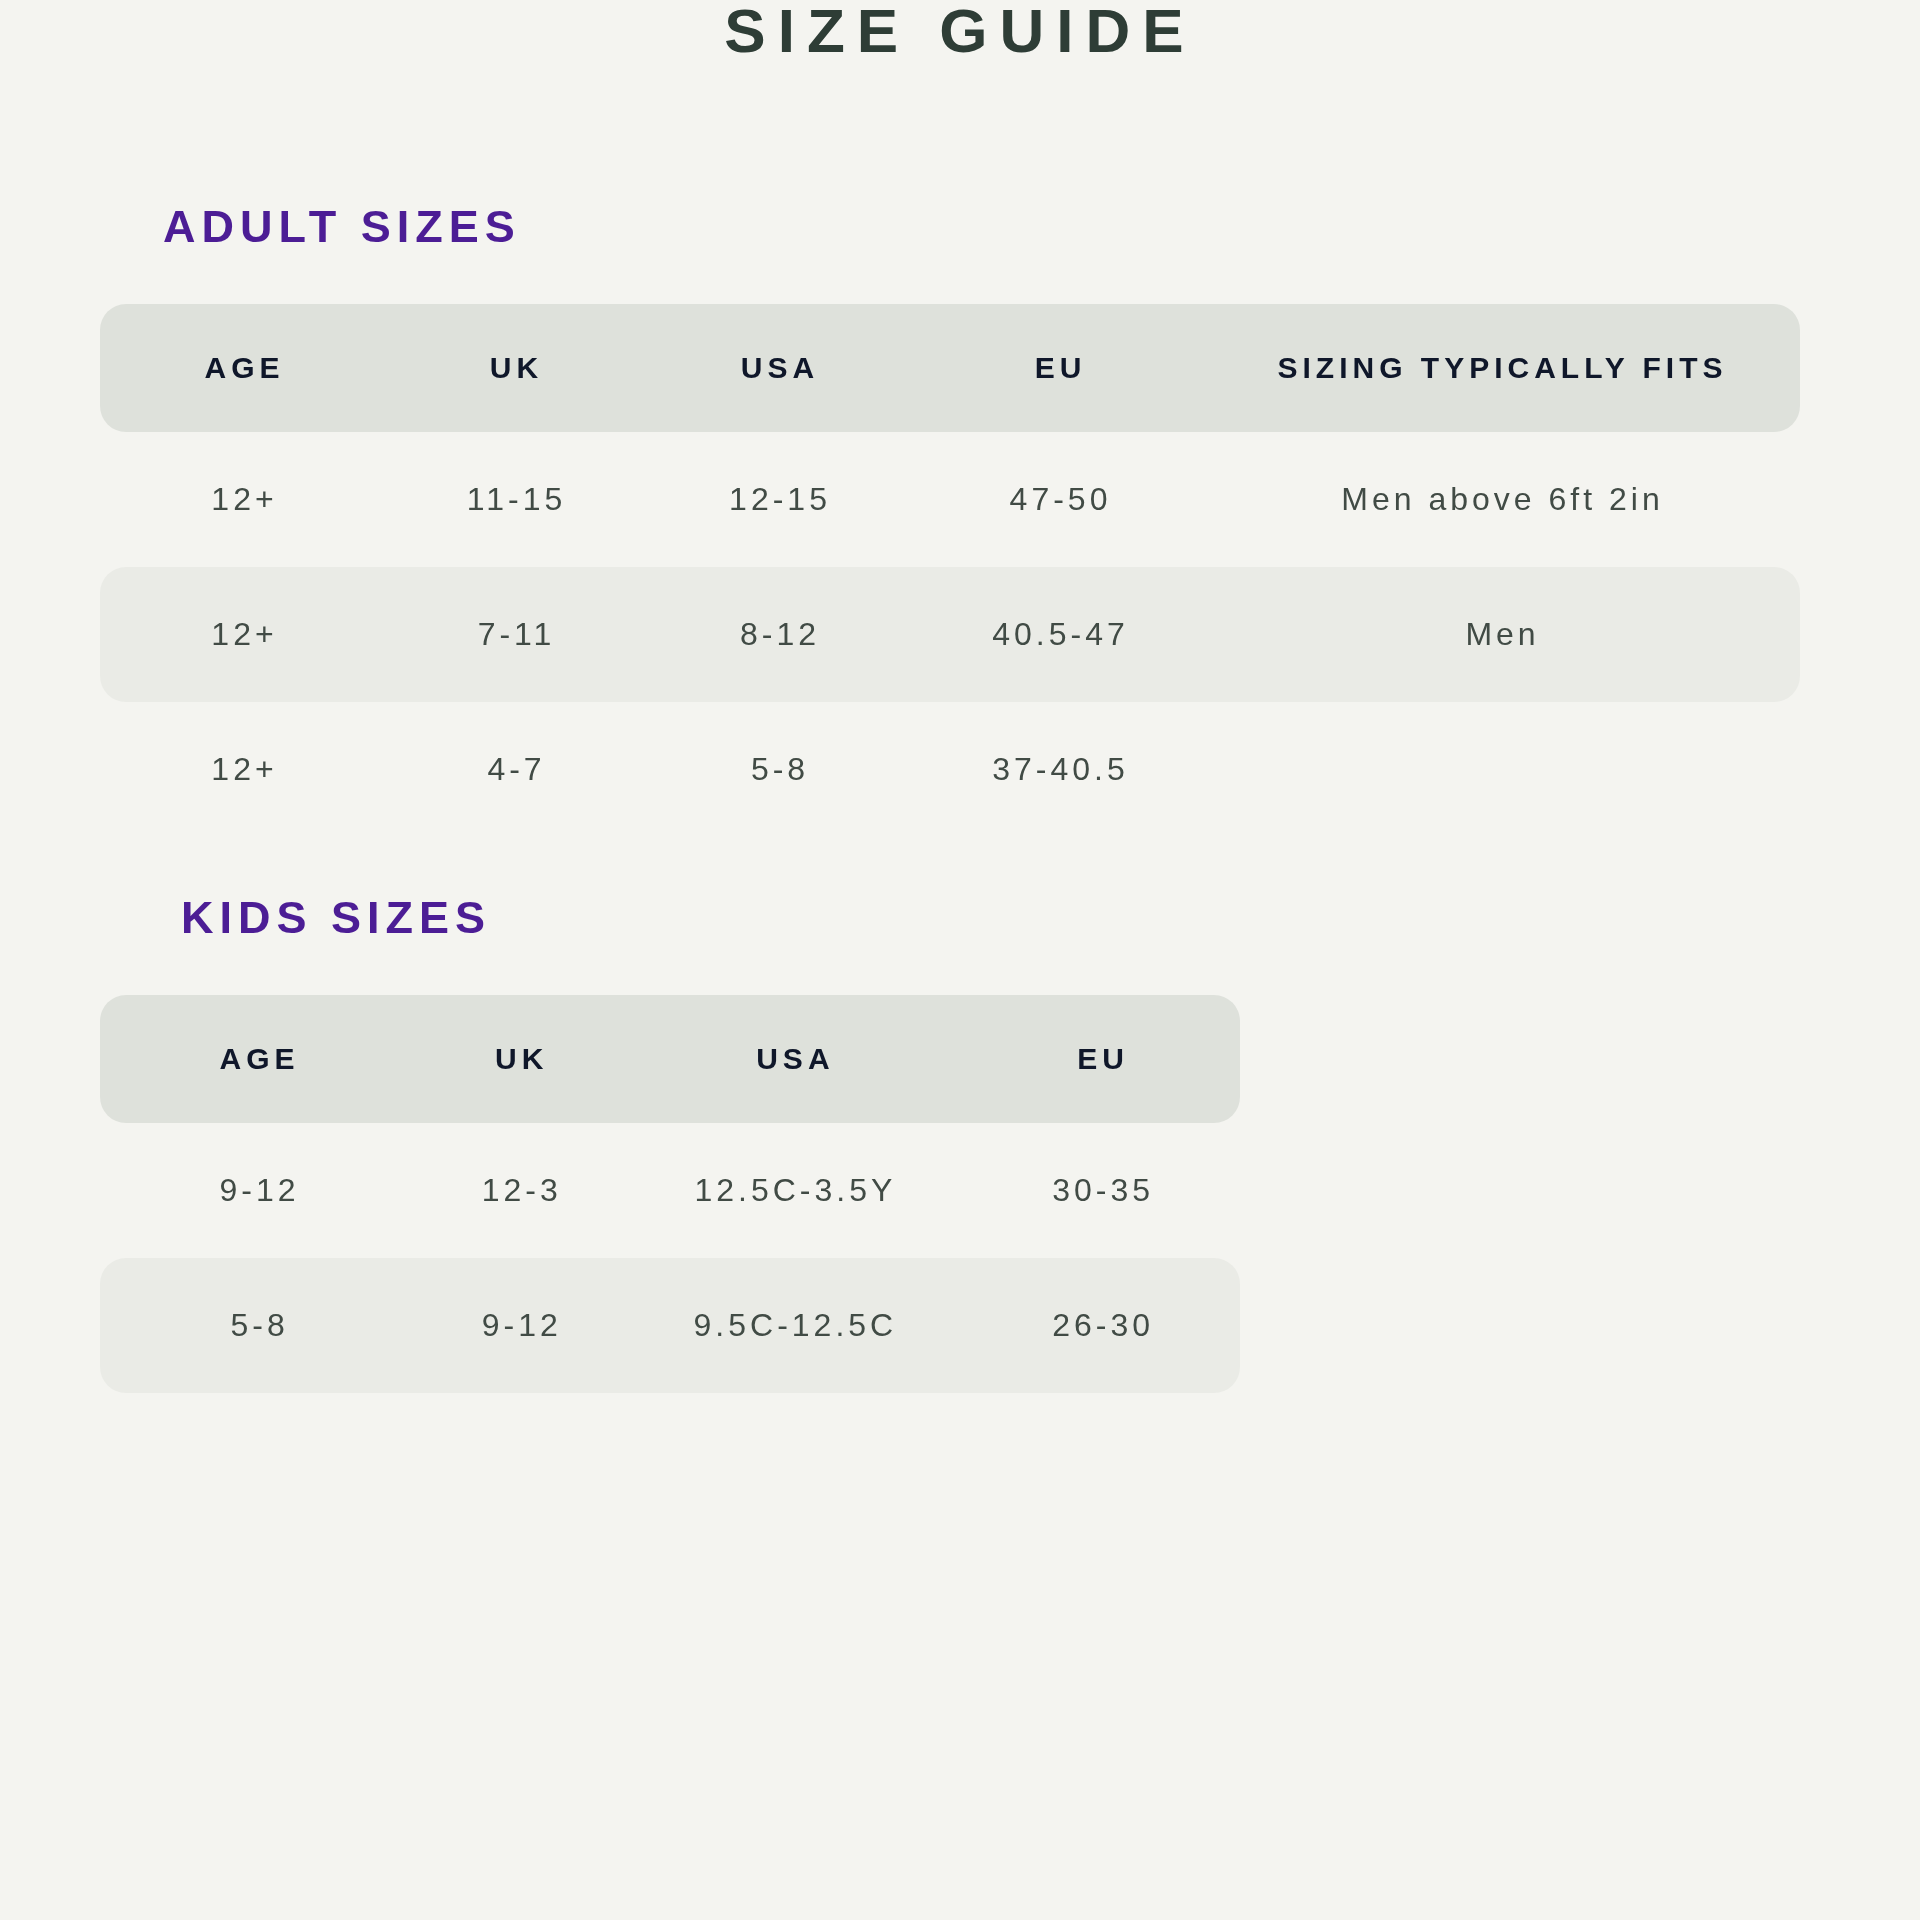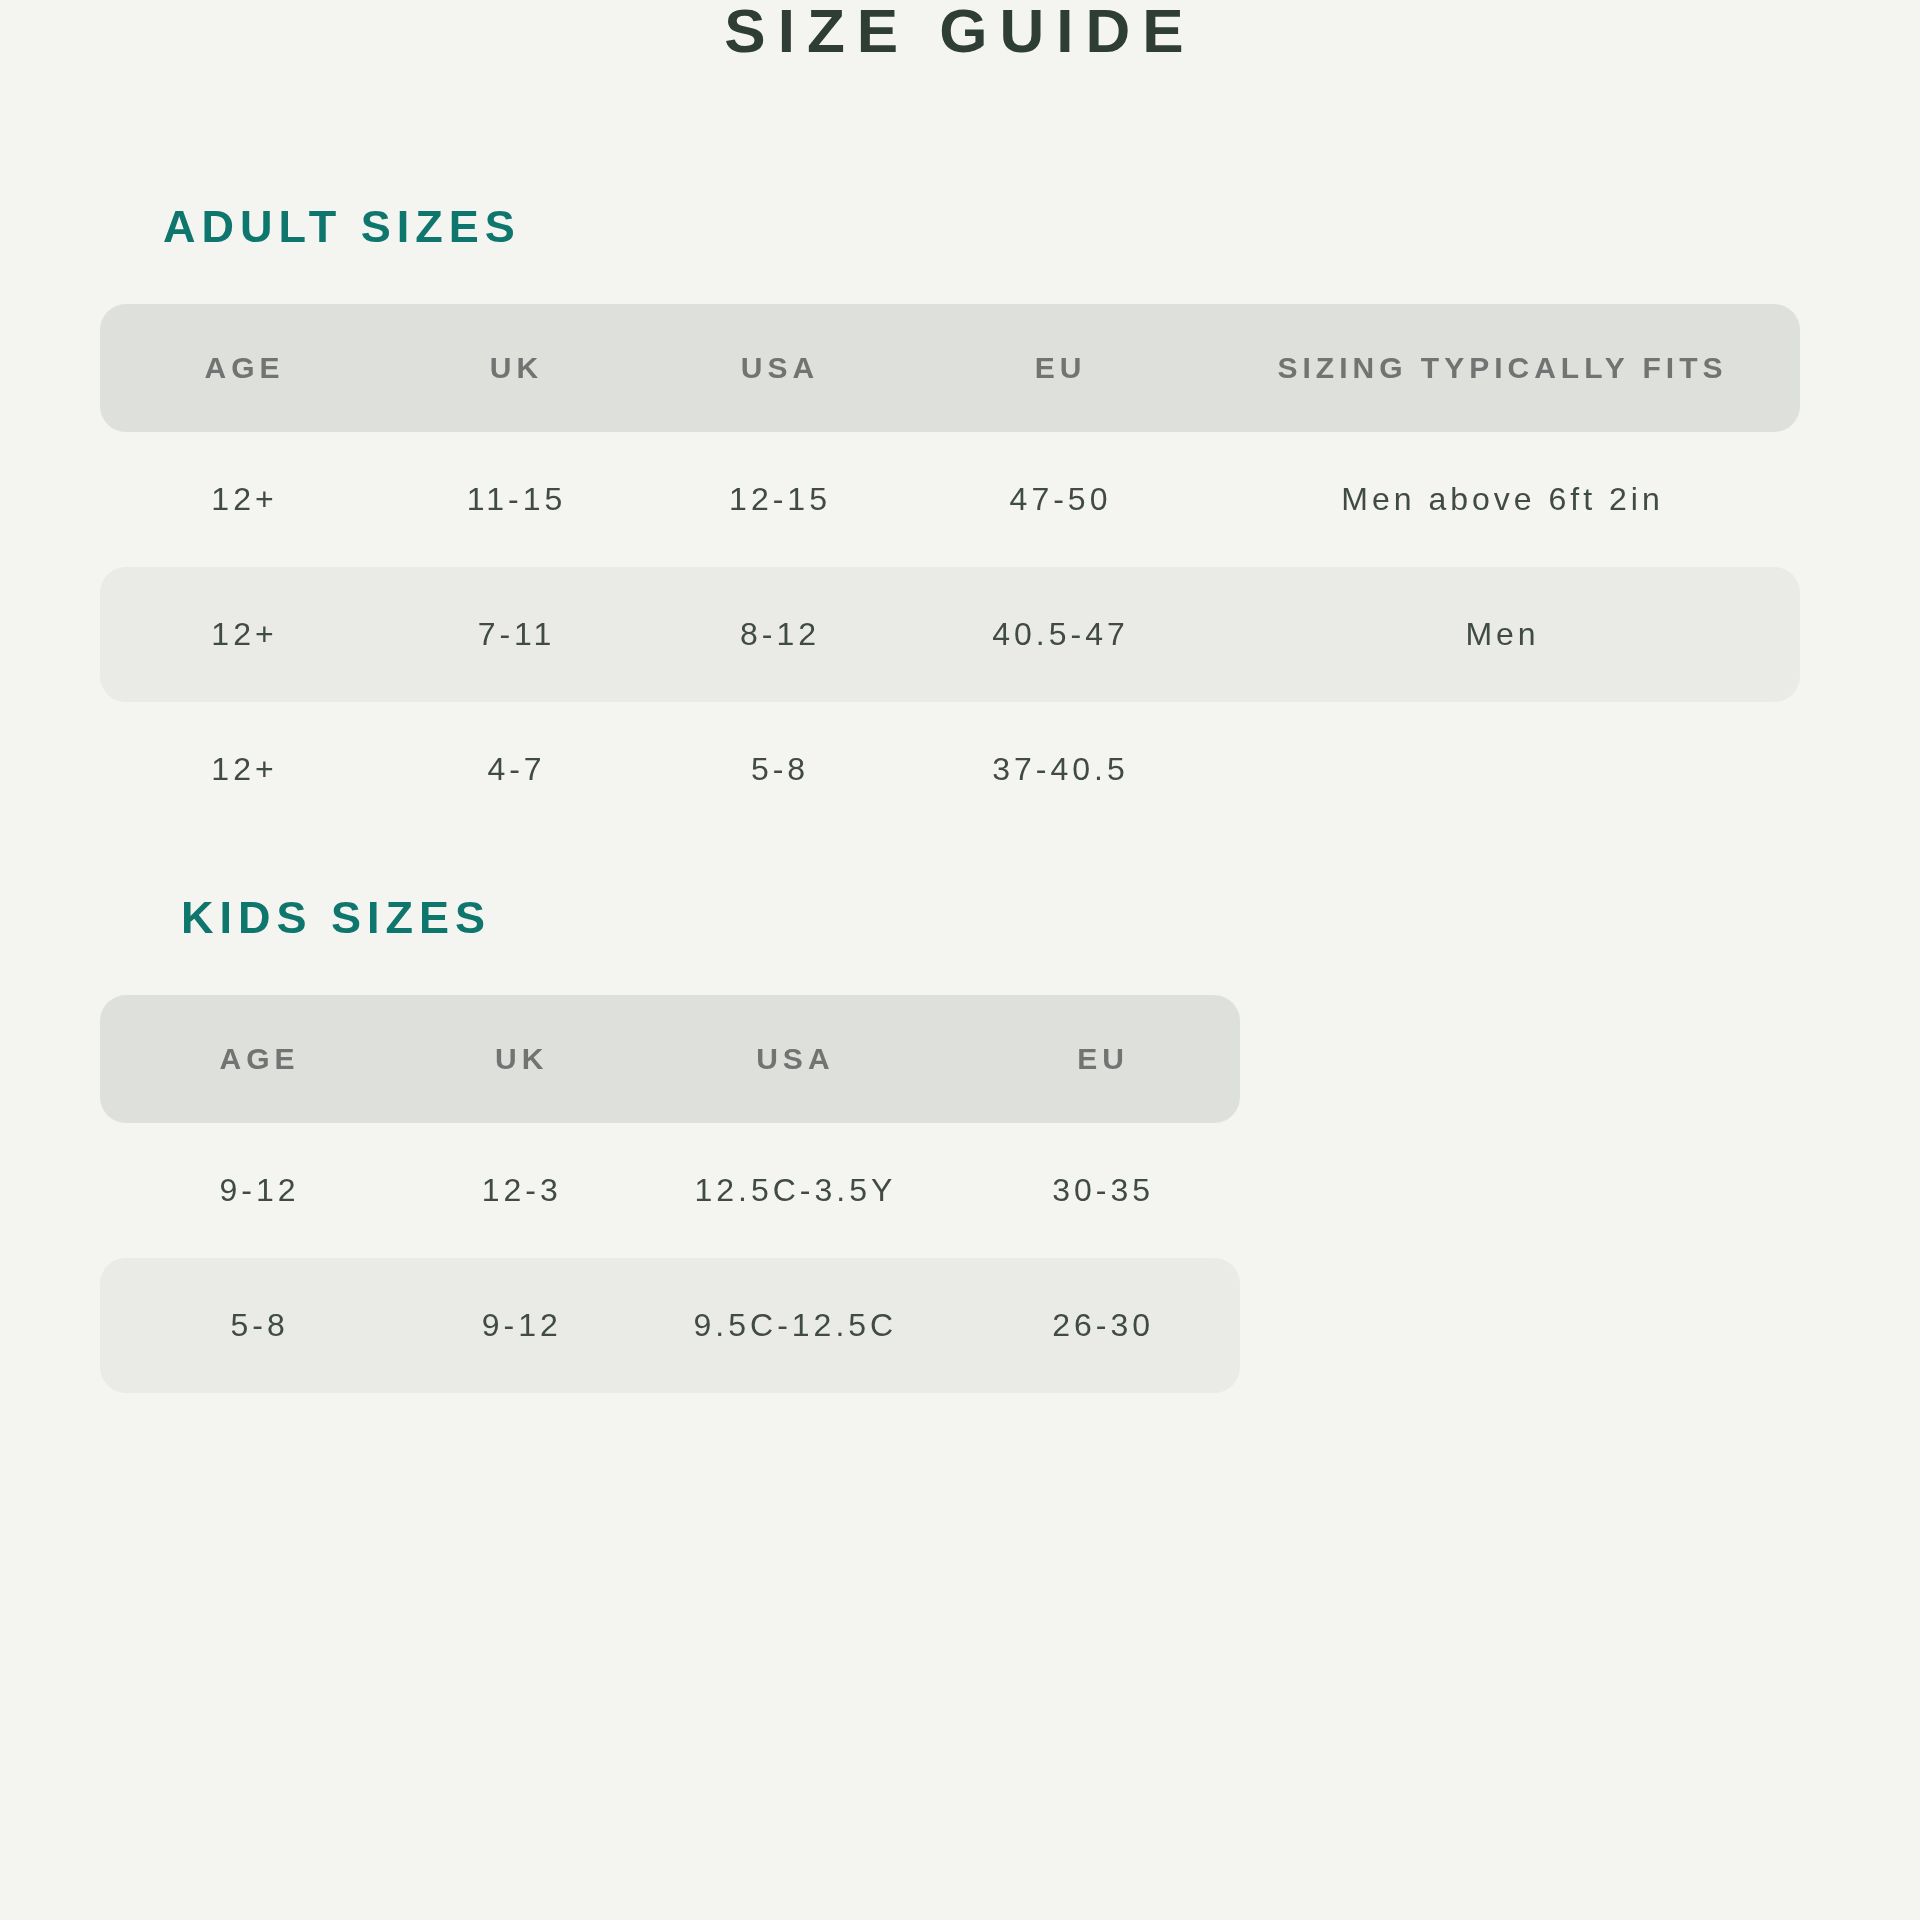--- a/index.html
+++ b/index.html
@@ -20,42 +20,42 @@
     font-weight: 700;
     letter-spacing: 12px;
     line-height: 1;
     color: #2e3d36;
   }
   .section-heading {
     font-size: 45px;
     font-weight: 700;
     letter-spacing: 6px;
     line-height: 1;
-    color: #0f766e;
+    color: #4c1d95;
   }
   .adult-heading { margin: 142px 0 0 163px; }
   .kids-heading  { margin: 58px 0 0 181px; }
 
   .size-table {
     margin-left: 100px;
     margin-top: 55px;
   }
   .adult-table { width: 1700px; }
   .kids-table  { width: 1140px; }
 
   .thead {
     height: 128px;
     background: #dee1db;
     border-radius: 26px;
     display: flex;
     align-items: center;
     font-weight: 700;
     font-size: 30px;
     letter-spacing: 5px;
-    color: #737373;
+    color: #0f172a;
   }
   .trow {
     height: 135px;
     display: flex;
     align-items: center;
     font-size: 32px;
     font-weight: 400;
     letter-spacing: 4px;
     color: #414b45;
   }

